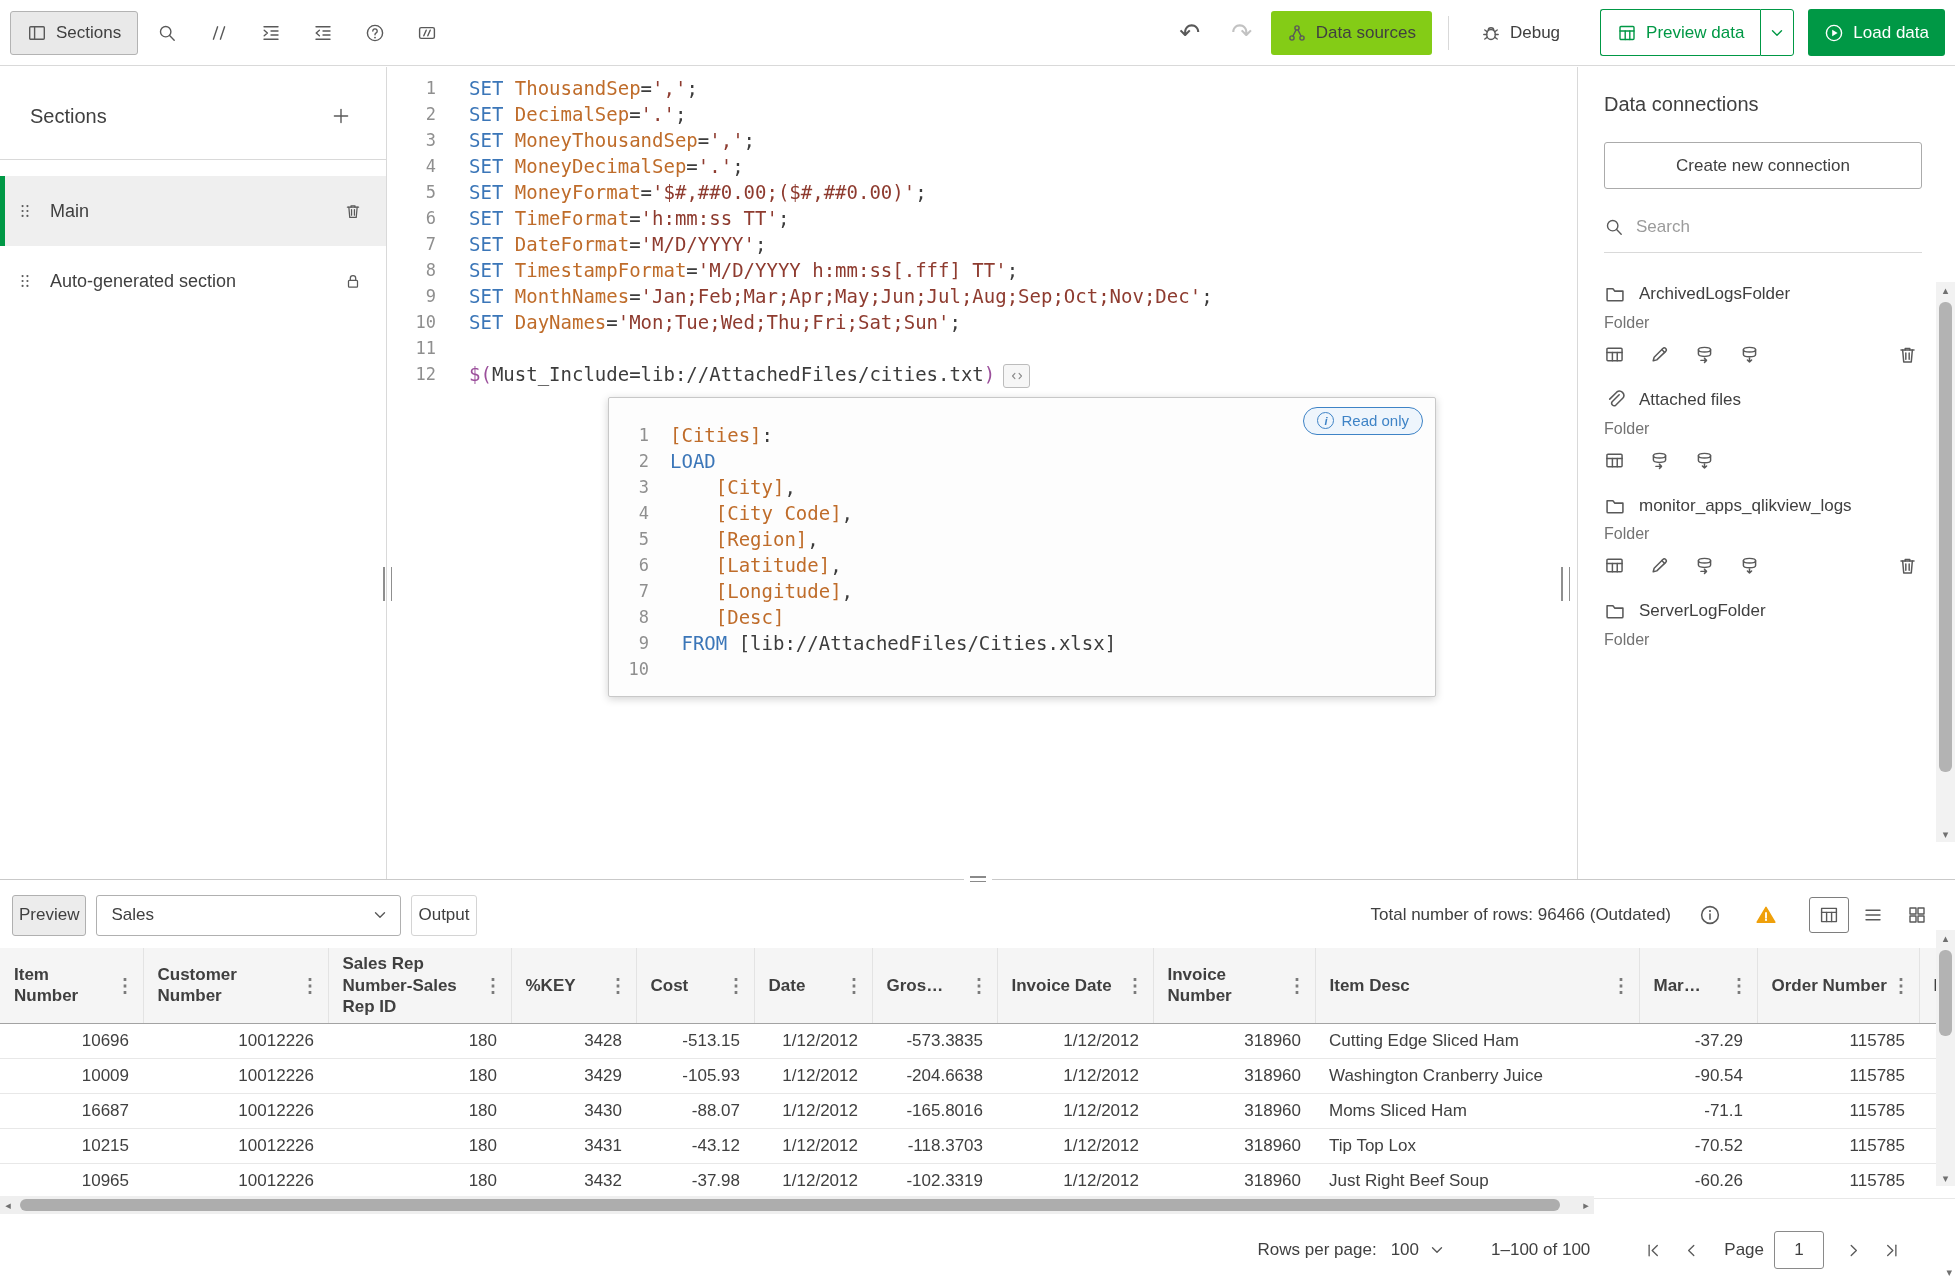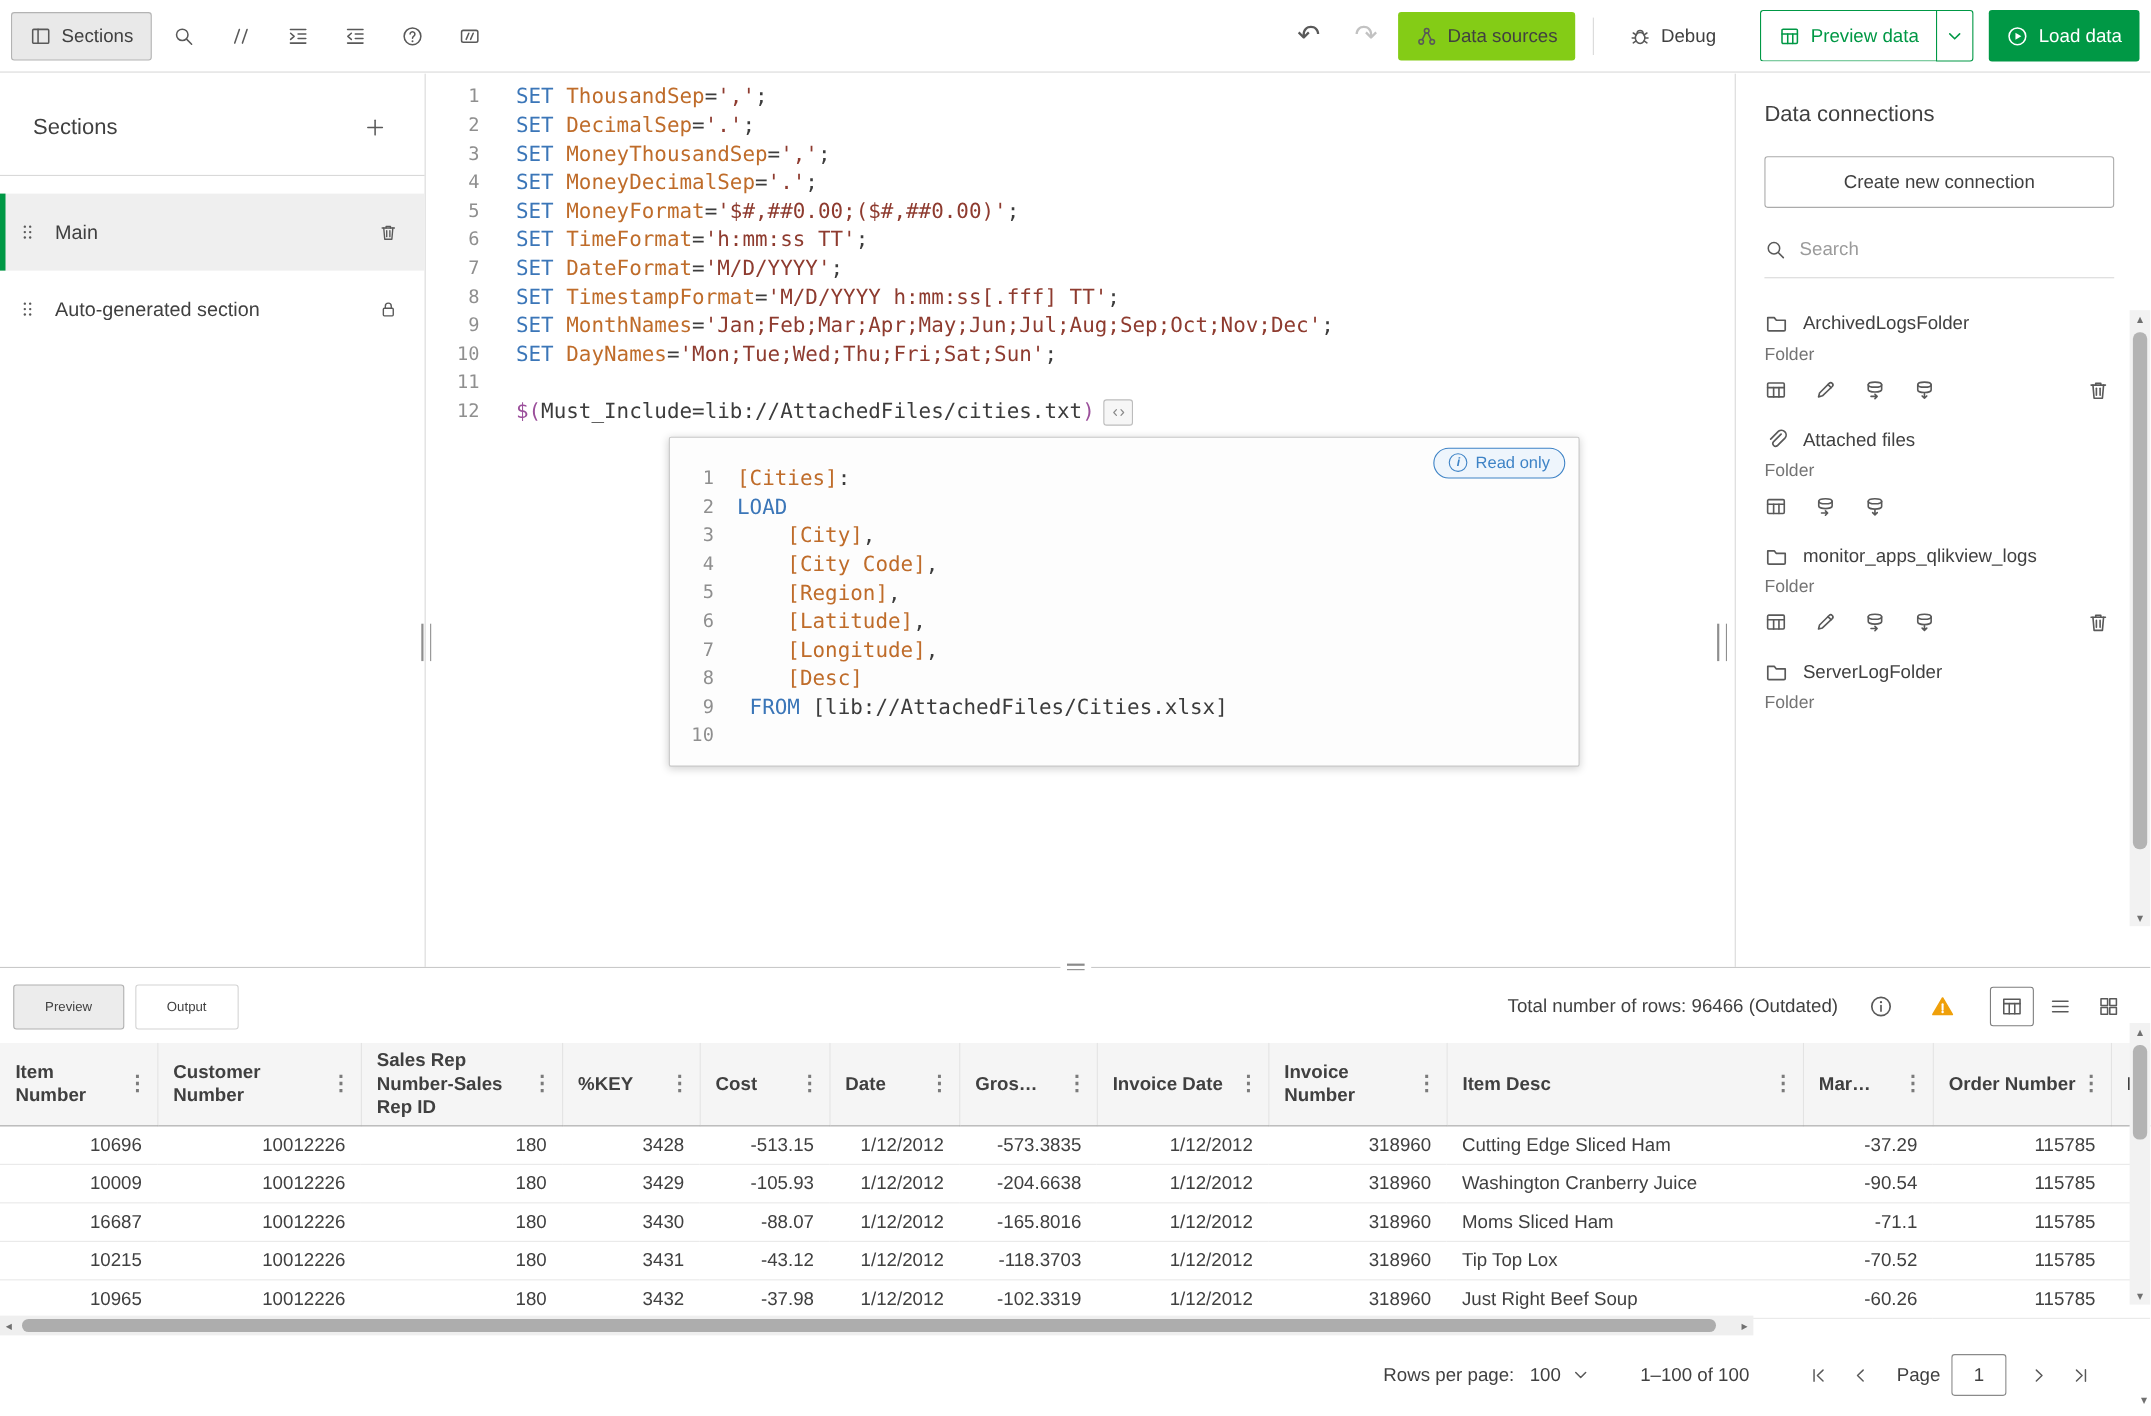--- a/index.html
+++ b/index.html
@@ -94,21 +94,21 @@
   .sbar-h{position:absolute;height:18px;background:#efefef;display:flex;align-items:center;font-size:11px;color:#707070}
   .sbar-h .thumb{height:12px;background:#adadad;border-radius:6px;margin:0 4px;flex:none}
   .sbar-h .sarr{width:16px;display:flex;justify-content:center;cursor:pointer}
   .sbar-h .sarr.rt{margin-left:auto}
 
   
   .bottom{position:absolute;top:879px;left:0;width:1955px;height:408px;border-top:1px solid #c9c9c9;background:#fff}
   .grip{position:absolute;top:-7px;left:50%;margin-left:-14px;width:28px;height:12px;background:#fff;border-radius:3px;display:flex;flex-direction:column;justify-content:center;gap:3px;align-items:center;z-index:7}
   .grip i{display:block;width:16px;height:1.5px;background:#8a8a8a}
   .pv-toolbar{display:flex;align-items:center;gap:10px;padding:10px 12px 0 12px;height:60px}
-  .btn-sm{height:41px;padding:0 28px;border-radius:3px;display:inline-flex;align-items:center;font-size:12px}
+  .btn-sm{height:41px;padding:0 6px;border-radius:3px;display:inline-flex;align-items:center;font-size:17px}
   .btn-preview{border:1px solid #b0b0b0;background:#ececec}
   .btn-output{border:1px solid #d4d4d4;background:#fff}
   .sel{position:relative;width:305px;height:41px;border:1px solid #b0b0b0;border-radius:3px;display:flex;align-items:center;padding:0 40px 0 14px;background:#fff;cursor:pointer}
   .sel .ic{position:absolute;right:10px}
   .spacer{flex:1}
   .total-text{color:#404040;margin-right:6px}
   .pv-toolbar .mini .ic svg{width:22px;height:22px}
   .viewbtns{display:flex;gap:4px;margin-left:10px;margin-right:6px}
   .viewbtn{width:40px;height:36px;display:flex;align-items:center;justify-content:center;border-radius:3px;color:#595959}
   .viewbtn.on{border:1px solid #7e7e7e;background:#fff}
@@ -617,20 +617,28 @@
   </div>
 
   <div class="bottom">
     <div class="grip">
         <i></i>
         <i></i>
       </div>
 
     <div class="pv-toolbar">
       <button class="btn-sm btn-preview">Preview</button>
+      <div class="sel">
+        <span>Sales</span>
+        <span class="ic">
+            <svg viewBox="0 0 20 20" fill="none" stroke="currentColor" stroke-width="1.4" stroke-linecap="round" stroke-linejoin="round">
+              <path d="M5.5 7.8 L10 12.3 L14.5 7.8"></path>
+            </svg>
+          </span>
+      </div>
       <button class="btn-sm btn-output">Output</button>
       <div class="spacer"></div>
       <span class="total-text">Total number of rows: 96466 (Outdated)</span>
       <button class="iconbtn mini">
           <span class="ic">
             <svg viewBox="0 0 20 20" fill="none" stroke="currentColor" stroke-width="1.4" stroke-linecap="round" stroke-linejoin="round">
               <circle cx="10" cy="10" r="7.6"></circle>
               <line x1="10" y1="9.2" x2="10" y2="13.8"></line>
               <circle cx="10" cy="6.4" r="0.95" fill="currentColor" stroke="none"></circle>
             </svg>

